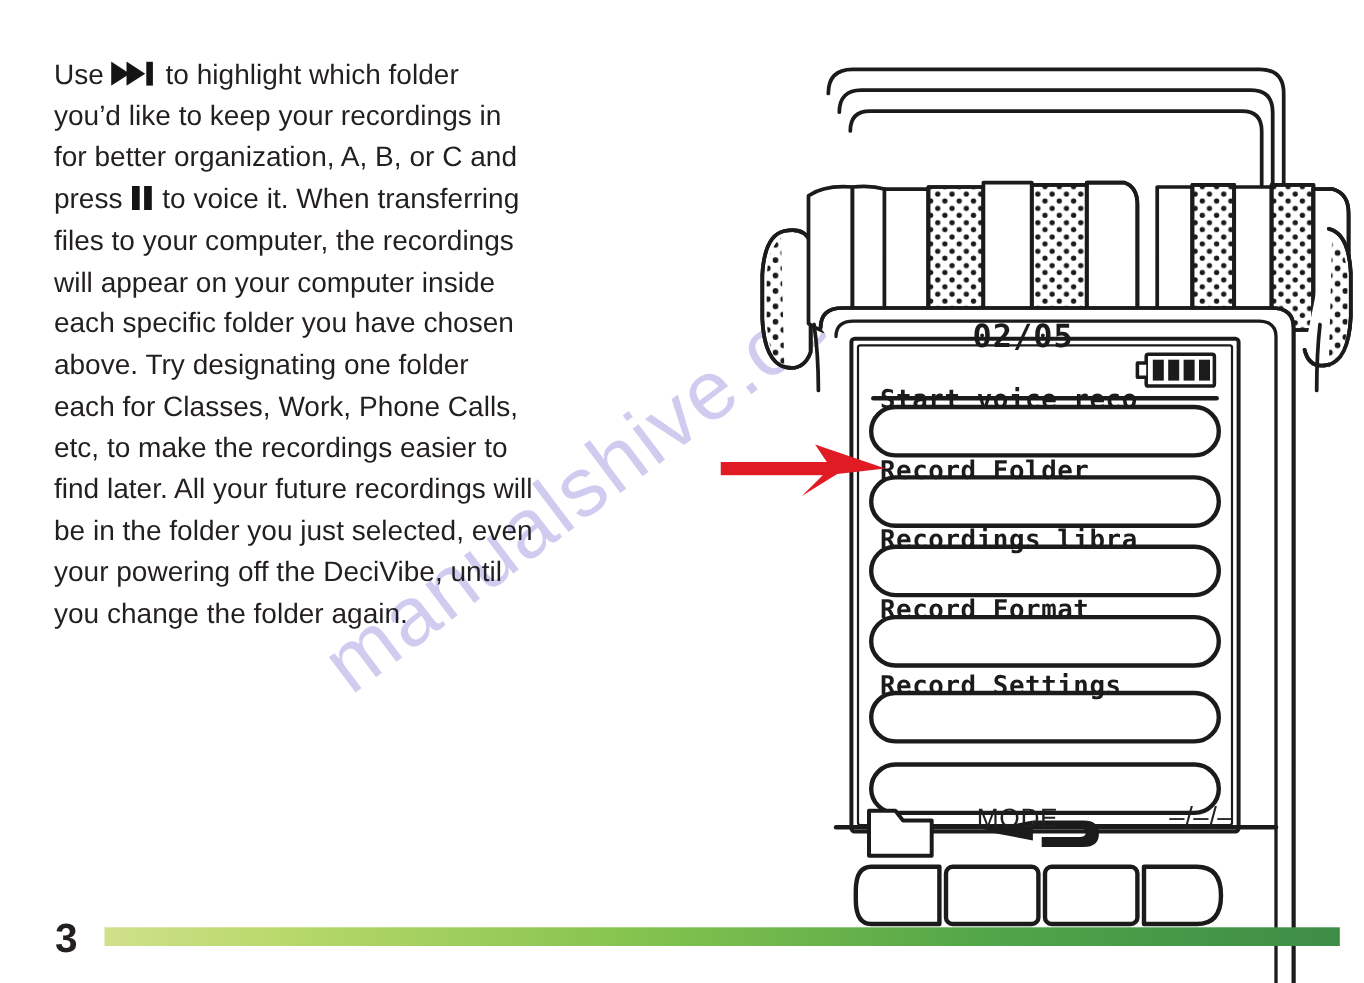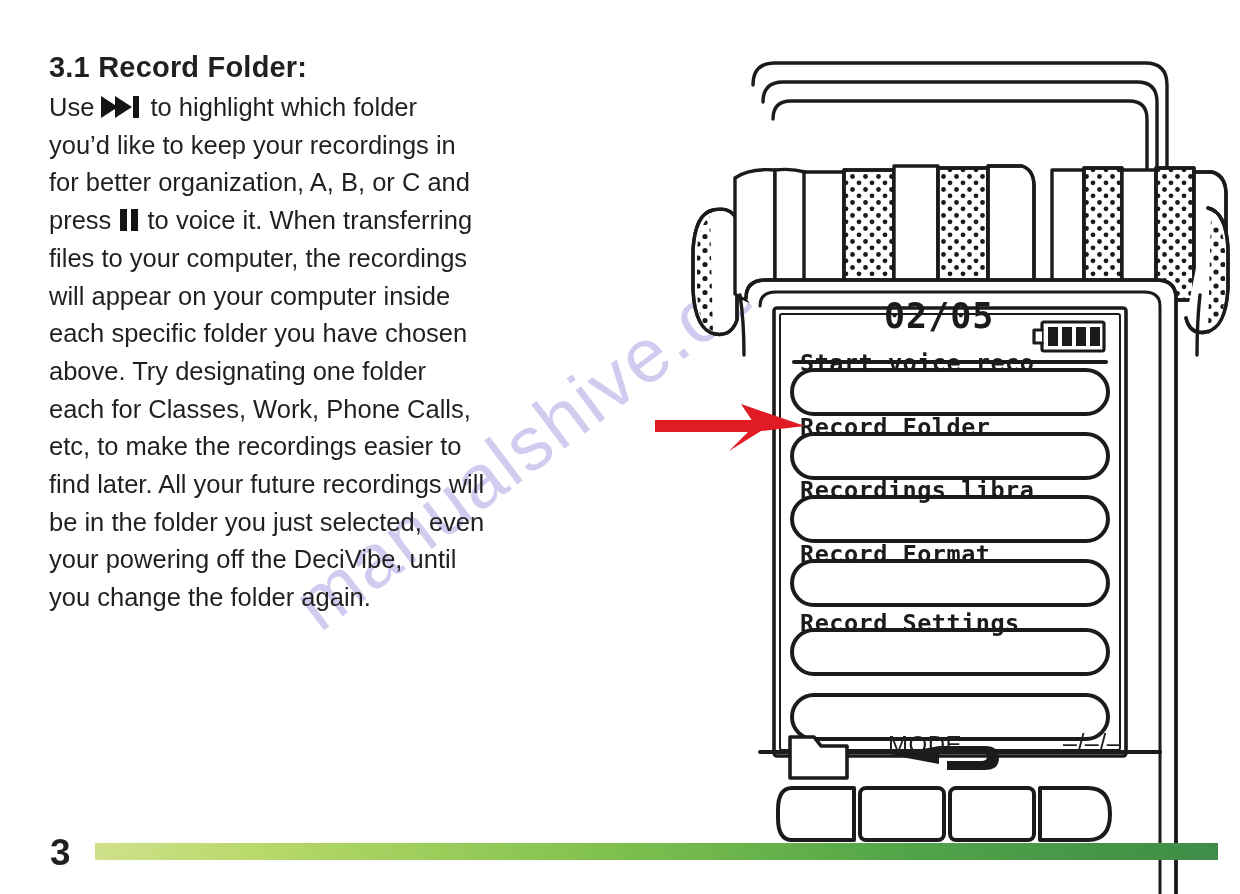--- a/index.html
+++ b/index.html
@@ -103,24 +103,23 @@
   
   .scr {
     position: absolute;
     z-index: 12;
     font-family: "DejaVu Sans Mono", monospace;
     color: #1b1b1b;
   }
   #scr-time {
     left: 884px;
     top: 288px;
-    font-size: 35px;
+    font-size: 29px;
     font-weight: bold;
     letter-spacing: 1px;
-    margin-top: 8px;
   }
   .pill-label {
     position: absolute;
     z-index: 12;
     font-family: "DejaVu Sans Mono", monospace;
     font-size: 23.5px;
     font-weight: bold;
     color: #1b1b1b;
     letter-spacing: .5px;
     white-space: nowrap;
@@ -147,21 +146,20 @@
   }
 </style>
 </head>
 <body>
 
 <div id="watermark">
   <div class="wm-text">manualshive.com</div>
 </div>
 
 <div id="text-col">
-  <h1 id="heading">3.1 Record Folder:</h1>
 
   <div id="body-text">
     <span class="ln">
       <span>Use </span><span class="glyph"><svg width="42" height="22" viewBox="0 0 42 22">
             <polygon points="0,0 17,11 0,22" fill="#141414"></polygon>
             <polygon points="14,0 31,11 14,22" fill="#141414"></polygon>
             <rect x="32" y="0" width="6" height="22" fill="#141414"></rect>
           </svg></span><span> to highlight which folder</span>
     </span>
     <span class="ln">you’d like to keep your recordings in</span>

